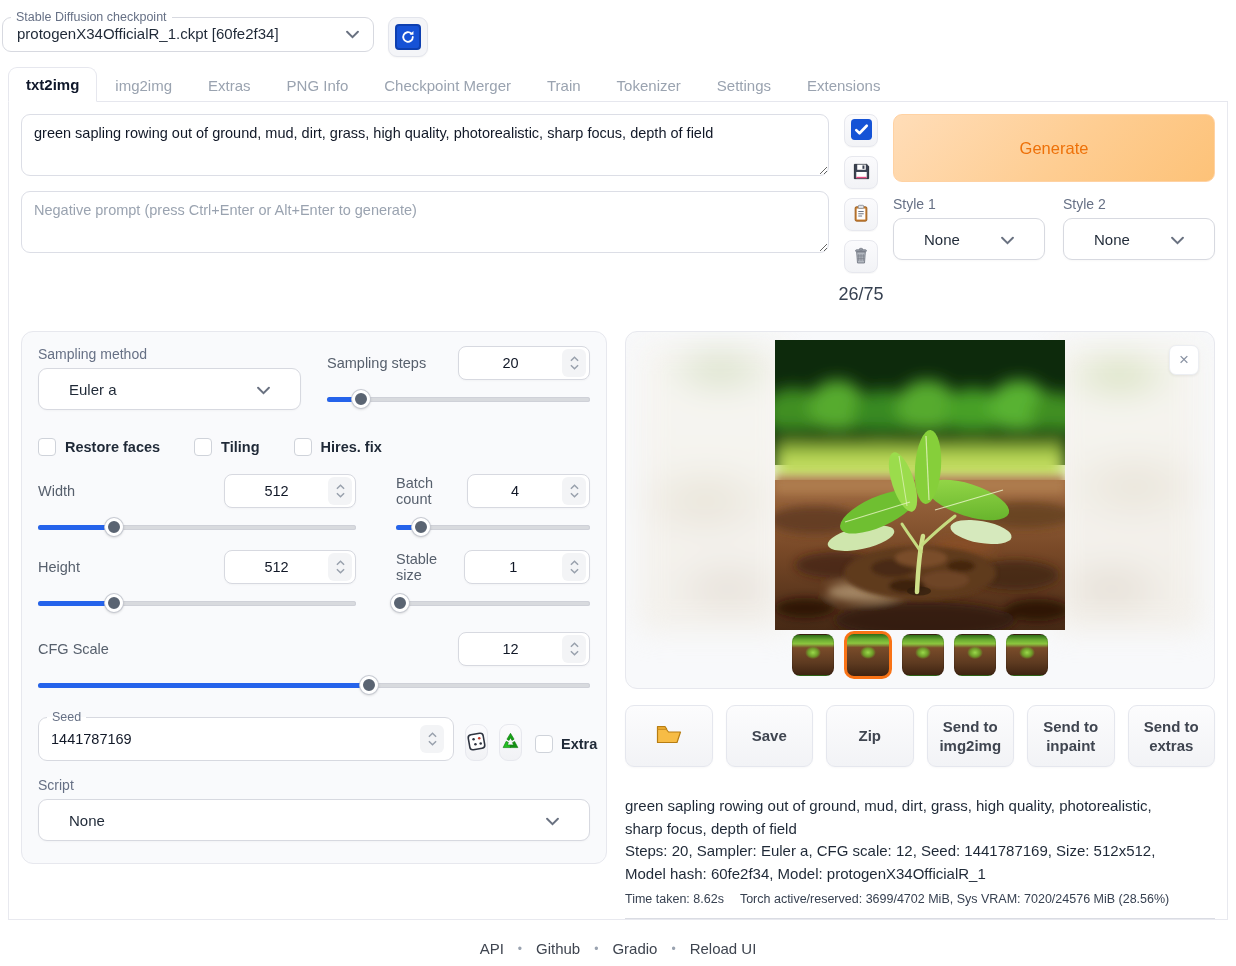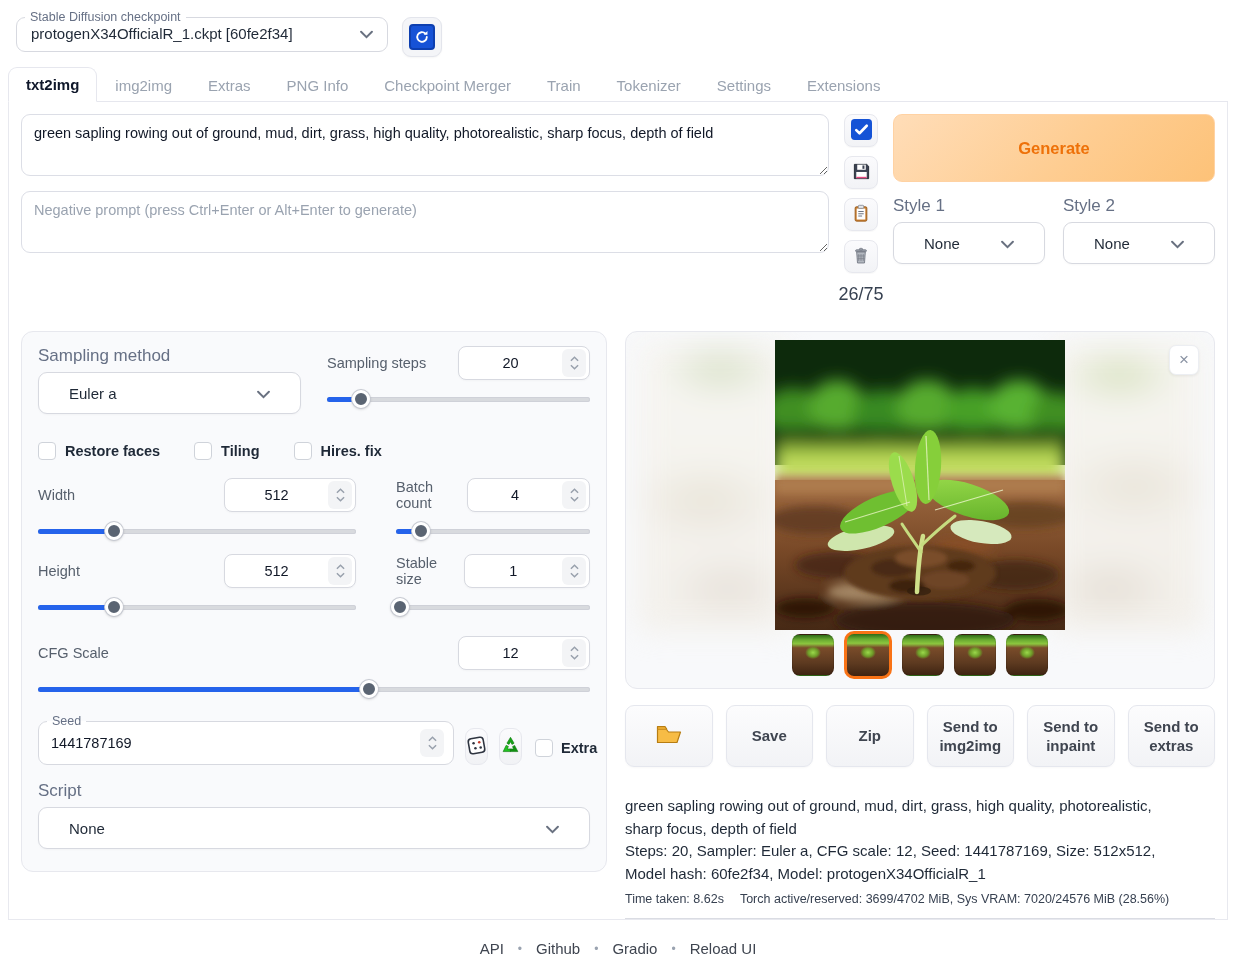--- a/index.html
+++ b/index.html
@@ -1,20 +1,20 @@
 <!DOCTYPE html>
 <html><head>
 <meta charset="utf-8">
 <style>
   *{box-sizing:border-box;margin:0;padding:0}
   html,body{width:1236px;background:#fff;font-family:"Liberation Sans","DejaVu Sans",sans-serif;color:#1f2937}
   body{font-size:15px}
 
   
-  .topbar{display:flex;align-items:flex-start;gap:14px;padding:10px 14px 6px 16px}
+  .topbar{display:flex;align-items:flex-start;gap:14px;padding:10px 14px 6px 2px}
   fieldset.fs{border:1px solid #d7d9e0;border-radius:9px;background:#fff}
   fieldset.fs legend{font-size:12.5px;color:#667085;margin-left:8px;padding:0 5px}
   .ckpt{width:372px}
   .fs-inner{display:flex;align-items:flex-end;justify-content:space-between;padding:1px 14px 9px 14px}
   .fs-inner .val{font-size:15px;color:#1f2937}
   .chev{flex:0 0 auto}
   .refresh-btn{margin-top:7px;width:40px;height:40px;border:1px solid #e3e5ec;border-radius:9px;background:#f4f5f8;display:flex;align-items:center;justify-content:center;cursor:pointer;box-shadow:0 1px 2px rgba(0,0,0,.04)}
   .refresh-tile{width:26px;height:26px;background:#1652d6;border:2px solid #0d3fb0;border-radius:4px;display:flex;align-items:center;justify-content:center}
 
   
@@ -27,24 +27,24 @@
 
   
   .toolbar{display:flex;gap:14px}
   .prompt-col{flex:1;display:flex;flex-direction:column;gap:15px}
   textarea.prompt{width:100%;height:62px;border:1px solid #dcdee6;border-radius:9px;padding:10px 12px;font-family:"Liberation Sans","DejaVu Sans",sans-serif;font-size:14.5px;color:#111827;resize:vertical;outline:none;background:#fff}
   textarea.prompt::placeholder{color:#9aa3b0}
   .tools-col{width:36px;display:flex;flex-direction:column;gap:9px;align-items:center}
   .tool-btn{width:34px;height:33px;border:1px solid #e7e8ee;border-radius:8px;background:linear-gradient(#fbfbfd,#f2f3f6);display:flex;align-items:center;justify-content:center;cursor:pointer;box-shadow:0 1px 1px rgba(0,0,0,.03)}
   .token-counter{font-size:18px;color:#374151;margin-top:2px}
   .gen-col{width:322px}
-  .generate-btn{width:100%;height:68px;border:1px solid #ffd2a3;border-radius:9px;background:linear-gradient(135deg,#ffddb8 0%,#fecd92 55%,#fdc278 100%);color:#ee7109;font-size:16.5px;font-weight:700;cursor:pointer;font-family:inherit}
+  .generate-btn{width:100%;height:68px;border:1px solid #ffd2a3;border-radius:9px;background:linear-gradient(135deg,#ffddb8 0%,#fecd92 55%,#fdc278 100%);color:#ee7109;font-size:16.5px;font-weight:400;cursor:pointer;font-family:inherit}
   .styles-row{display:flex;gap:18px;margin-top:14px}
   .style-box{flex:1}
-  .field-label{font-size:17px;color:#667085;margin-bottom:6px;display:block}
+  .field-label{font-size:14px;color:#667085;margin-bottom:6px;display:block}
   .select{height:42px;border:1px solid #d7d9e0;border-radius:9px;background:#fff;display:flex;align-items:center;justify-content:space-between;padding:0 30px;cursor:pointer;box-shadow:0 1px 2px rgba(0,0,0,.03)}
   .select .val{font-size:15px;color:#1f2937}
 
   
   .main-row{display:flex;gap:18px;margin-top:26px}
   .settings-card{width:586px;background:#f9fafc;border:1px solid #e7e8ee;border-radius:12px;padding:14px 16px 22px 16px;align-self:flex-start}
   .sampler-row{display:flex;gap:26px}
   .sampler-row .col{flex:1}
   .slider-wrap{position:relative;height:18px;display:flex;align-items:center;margin-top:10px;cursor:pointer}
   .track{position:relative;width:100%;height:5px;border-radius:3px;background:#d8dade;box-shadow:inset 0 0 0 1px #cfd1d8}

